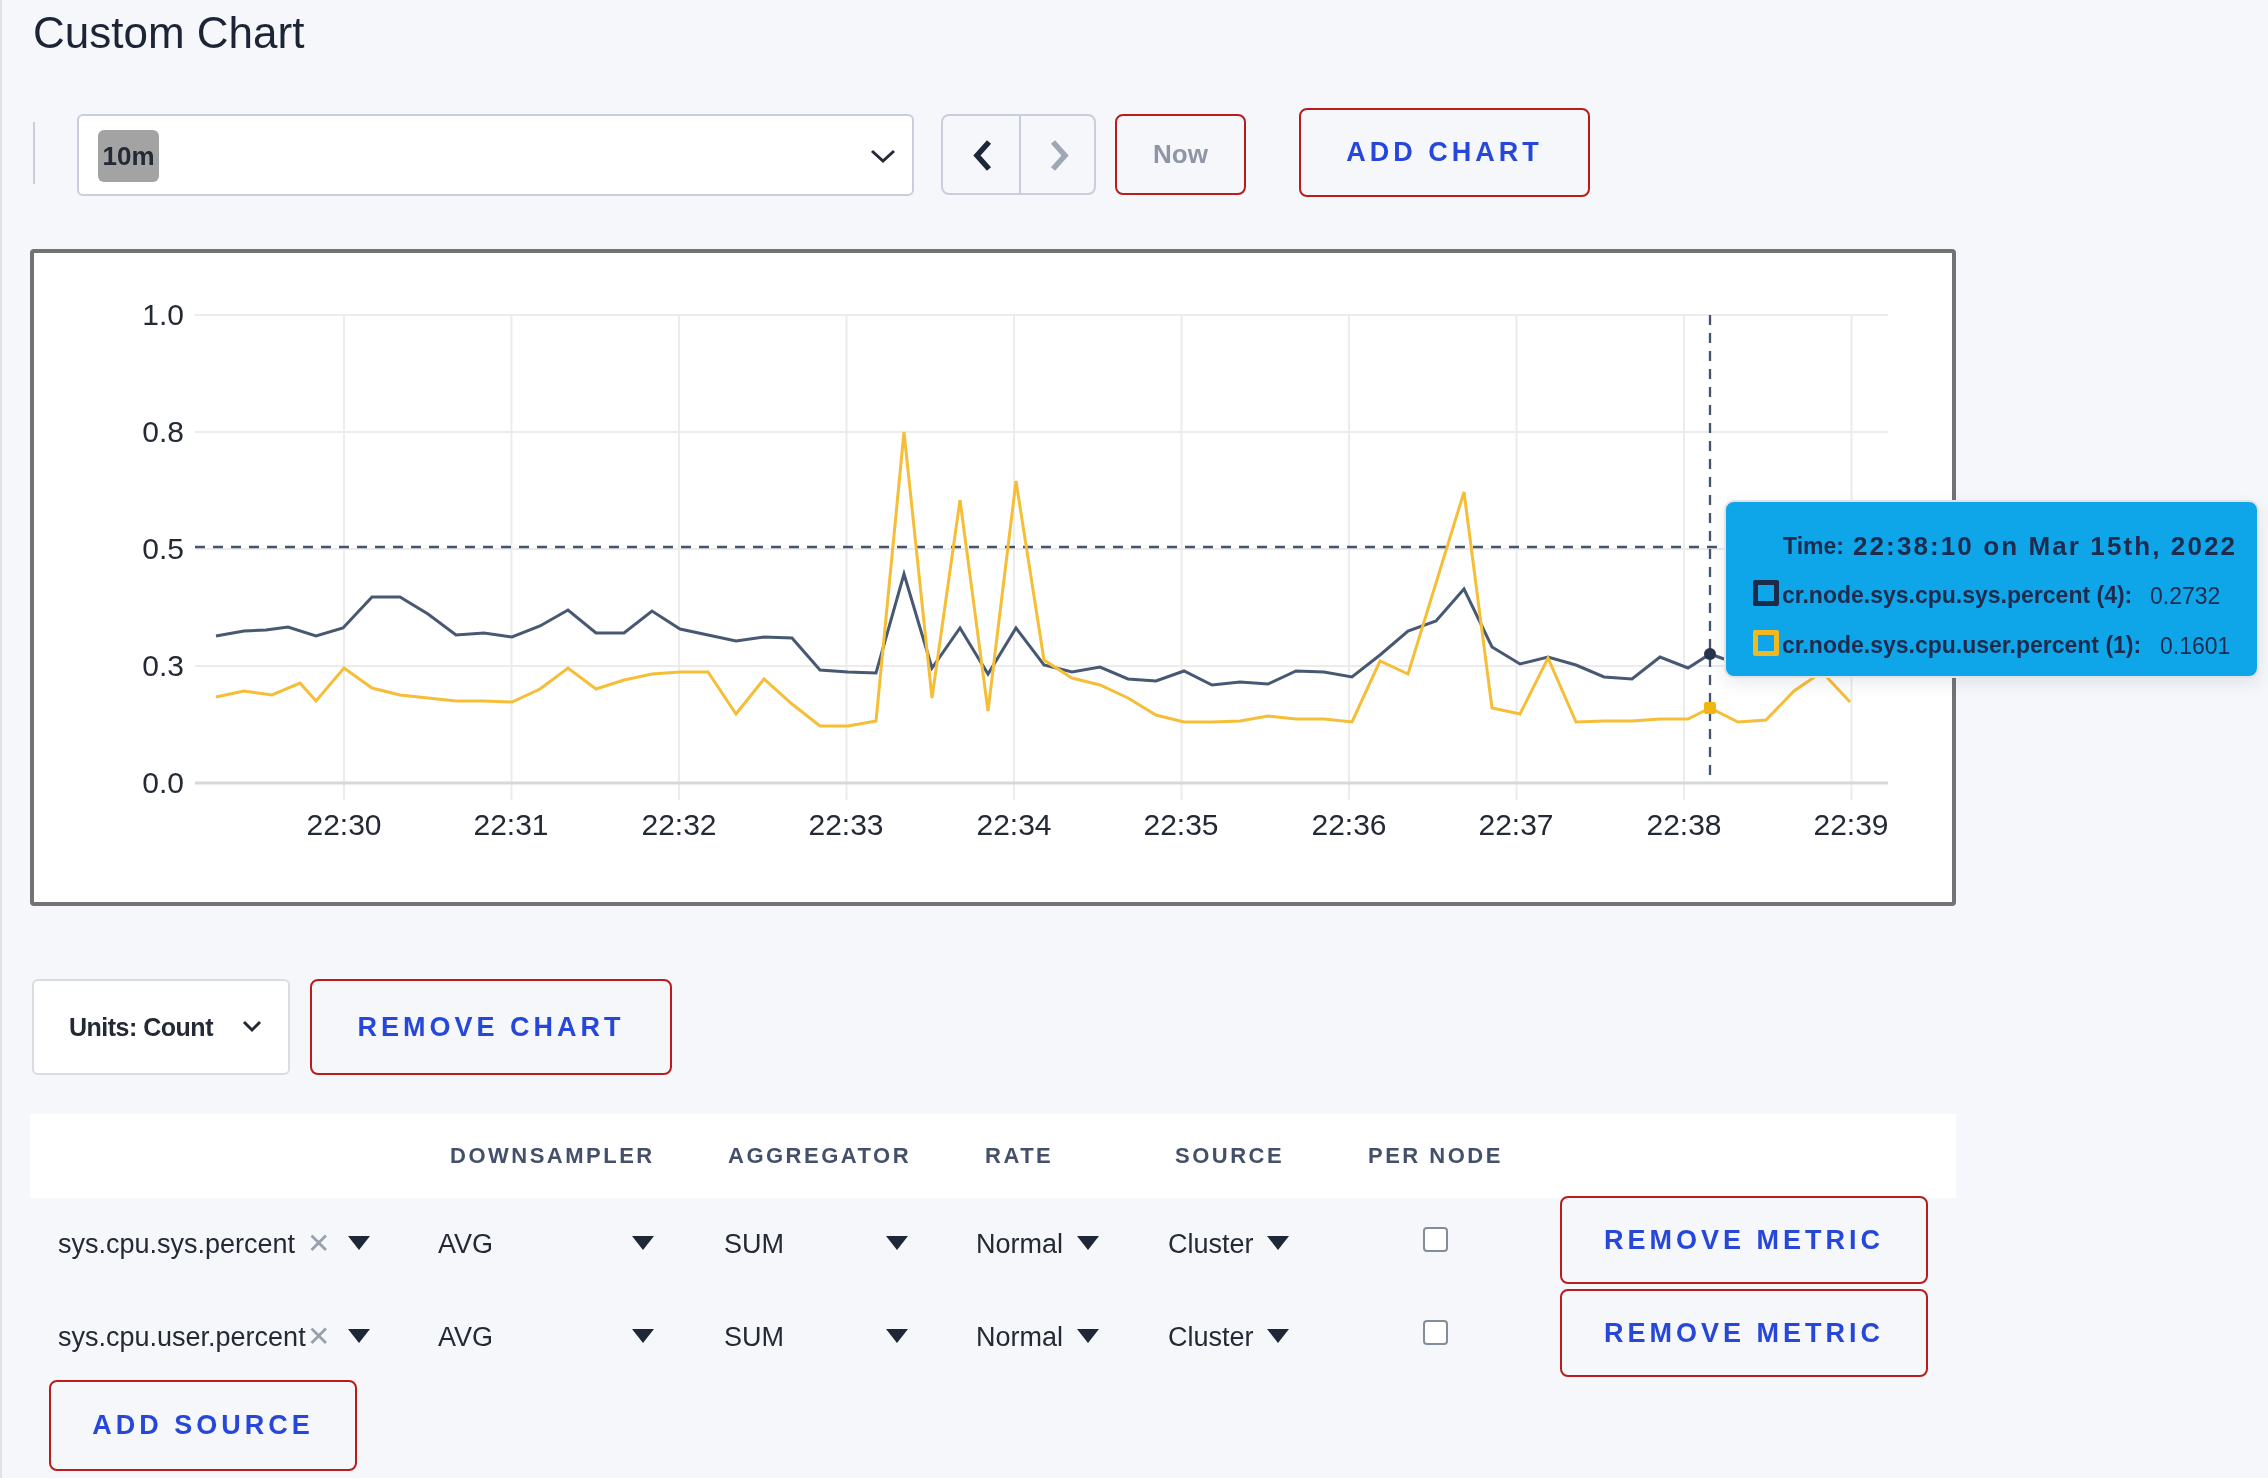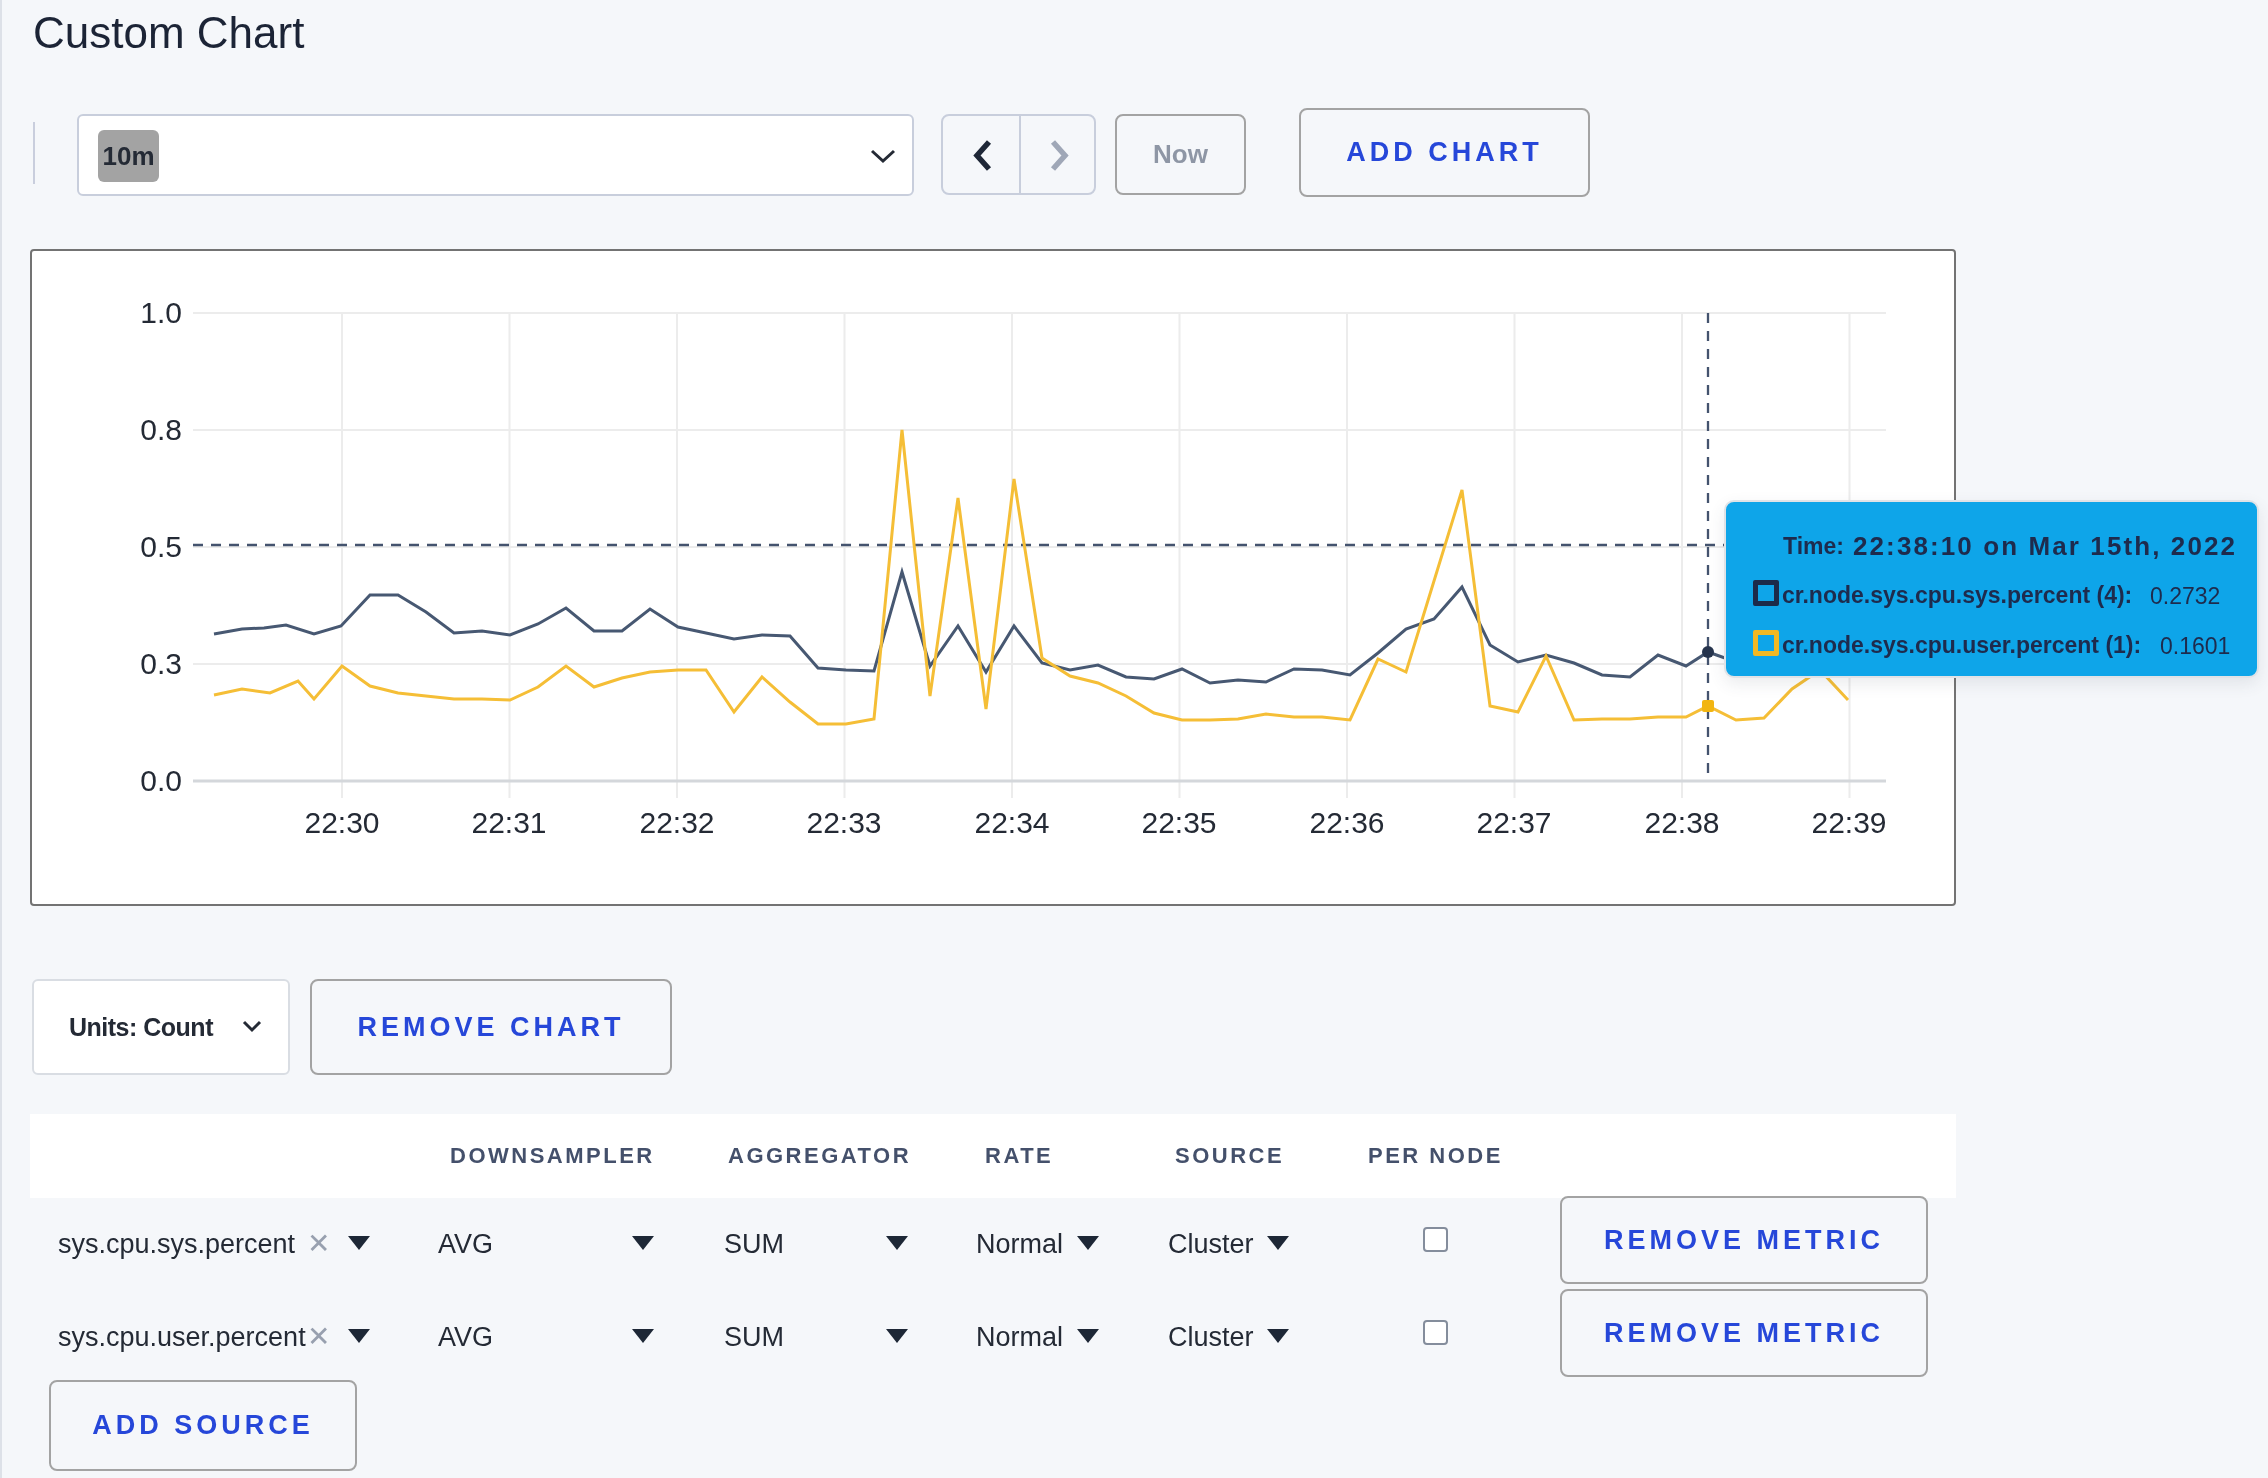--- a/index.html
+++ b/index.html
@@ -7,21 +7,21 @@
   body {
     background:#F5F7FA;
     font-family:"Liberation Sans", sans-serif;
     position:relative;
     overflow:hidden;
     color:#242A35;
   }
   .abs { position:absolute; }
   .btn {
     position:absolute;
-    border:2px solid #a3a3a3;
+    border:2px solid #b91c1c;
     border-radius:8px;
     display:flex; align-items:center; justify-content:center;
   }
   .bluetext { color:#2647D9; letter-spacing:4px; font-weight:600; font-size:27px; }
 </style>
 </head>
 <body>
 
   <div class="abs" style="left:0;top:0;width:2px;height:1478px;background:#DDE1E8;"></div>
 
@@ -47,21 +47,21 @@
   </div>
 
   <div class="btn" style="left:1115px;top:114px;width:131px;height:81px;">
     <span style="font-size:26px;font-weight:700;color:#8E96A5;">Now</span>
   </div>
 
   <div class="btn" style="left:1299px;top:108px;width:291px;height:89px;">
     <span class="bluetext">ADD CHART</span>
   </div>
 
-  <div class="abs" style="left:30px;top:249px;width:1926px;height:657px;background:#fff;border:2px solid #737373;border-radius:4px;">
+  <div class="abs" style="left:30px;top:249px;width:1926px;height:657px;background:#fff;border:4px solid #737373;border-radius:4px;">
     <svg class="abs" style="left:0;top:0;" width="1922" height="653" viewBox="0 0 1922 653">
 
       <g stroke="#ECECEC" stroke-width="2">
         <line x1="161" y1="62" x2="1854" y2="62"></line>
         <line x1="161" y1="179" x2="1854" y2="179"></line>
         <line x1="161" y1="296" x2="1854" y2="296"></line>
         <line x1="161" y1="413" x2="1854" y2="413"></line>
       </g>
 
       <g stroke="#ECECEC" stroke-width="2">

